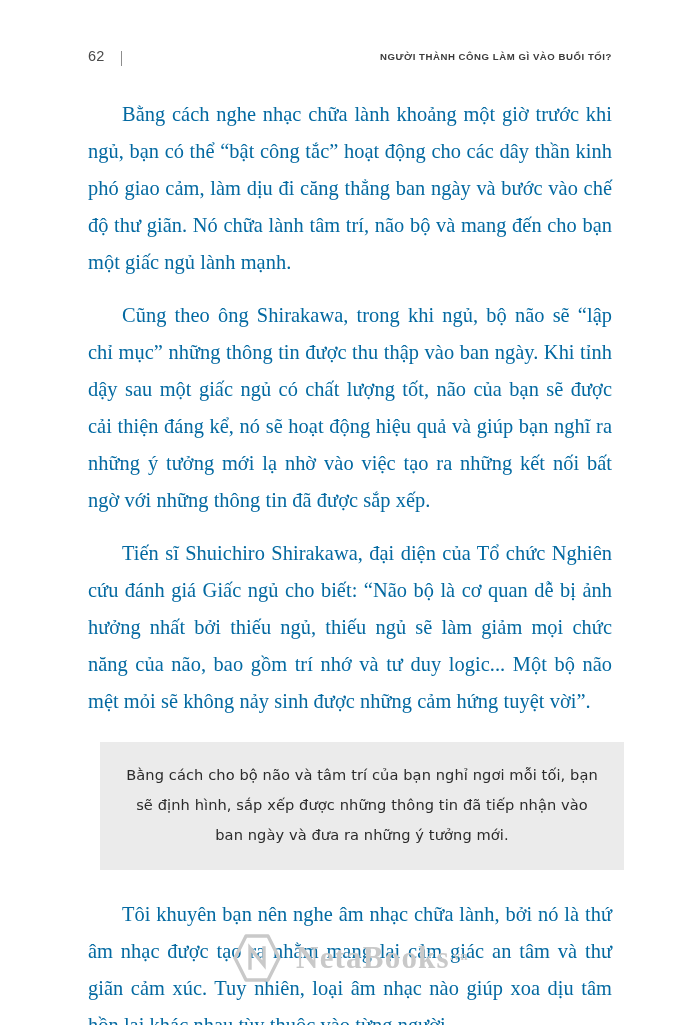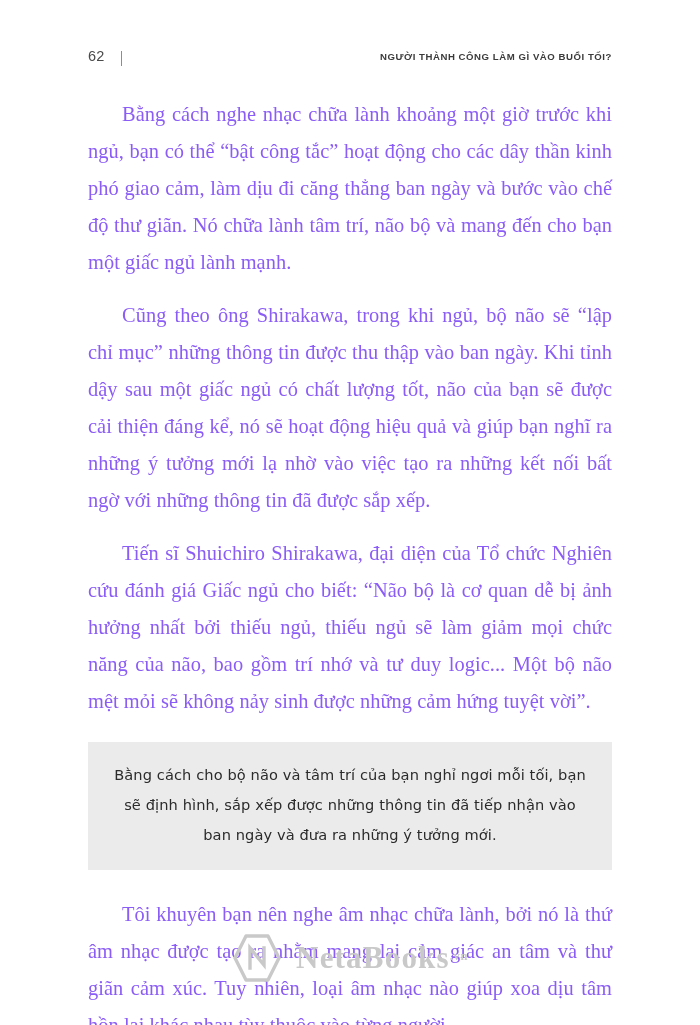--- a/index.html
+++ b/index.html
@@ -63,28 +63,28 @@
     top: 96px;
     left: 88px;
     width: 524px;
   }
   p.para {
     margin: 0 0 16px 0;
     font-size: 20.4px;
     line-height: 37px;
     text-align: justify;
     text-indent: 34px;
-    color: #8b5cf6;
+    color: #0369a1;
     letter-spacing: 0.05px;
   }
   p.para:last-child { margin-bottom: 0; }
 
   
   .callout {
-    margin: 22px 0 26px 0;
+    margin: 22px 0 26px 12px;
     background: #ebebeb;
     padding: 18px 22px 20px 22px;
     box-sizing: border-box;
     width: 524px;
   }
   .callout p {
     margin: 0;
     font-family: "DejaVu Sans", sans-serif;
     font-size: 14.6px;
     line-height: 30px;

